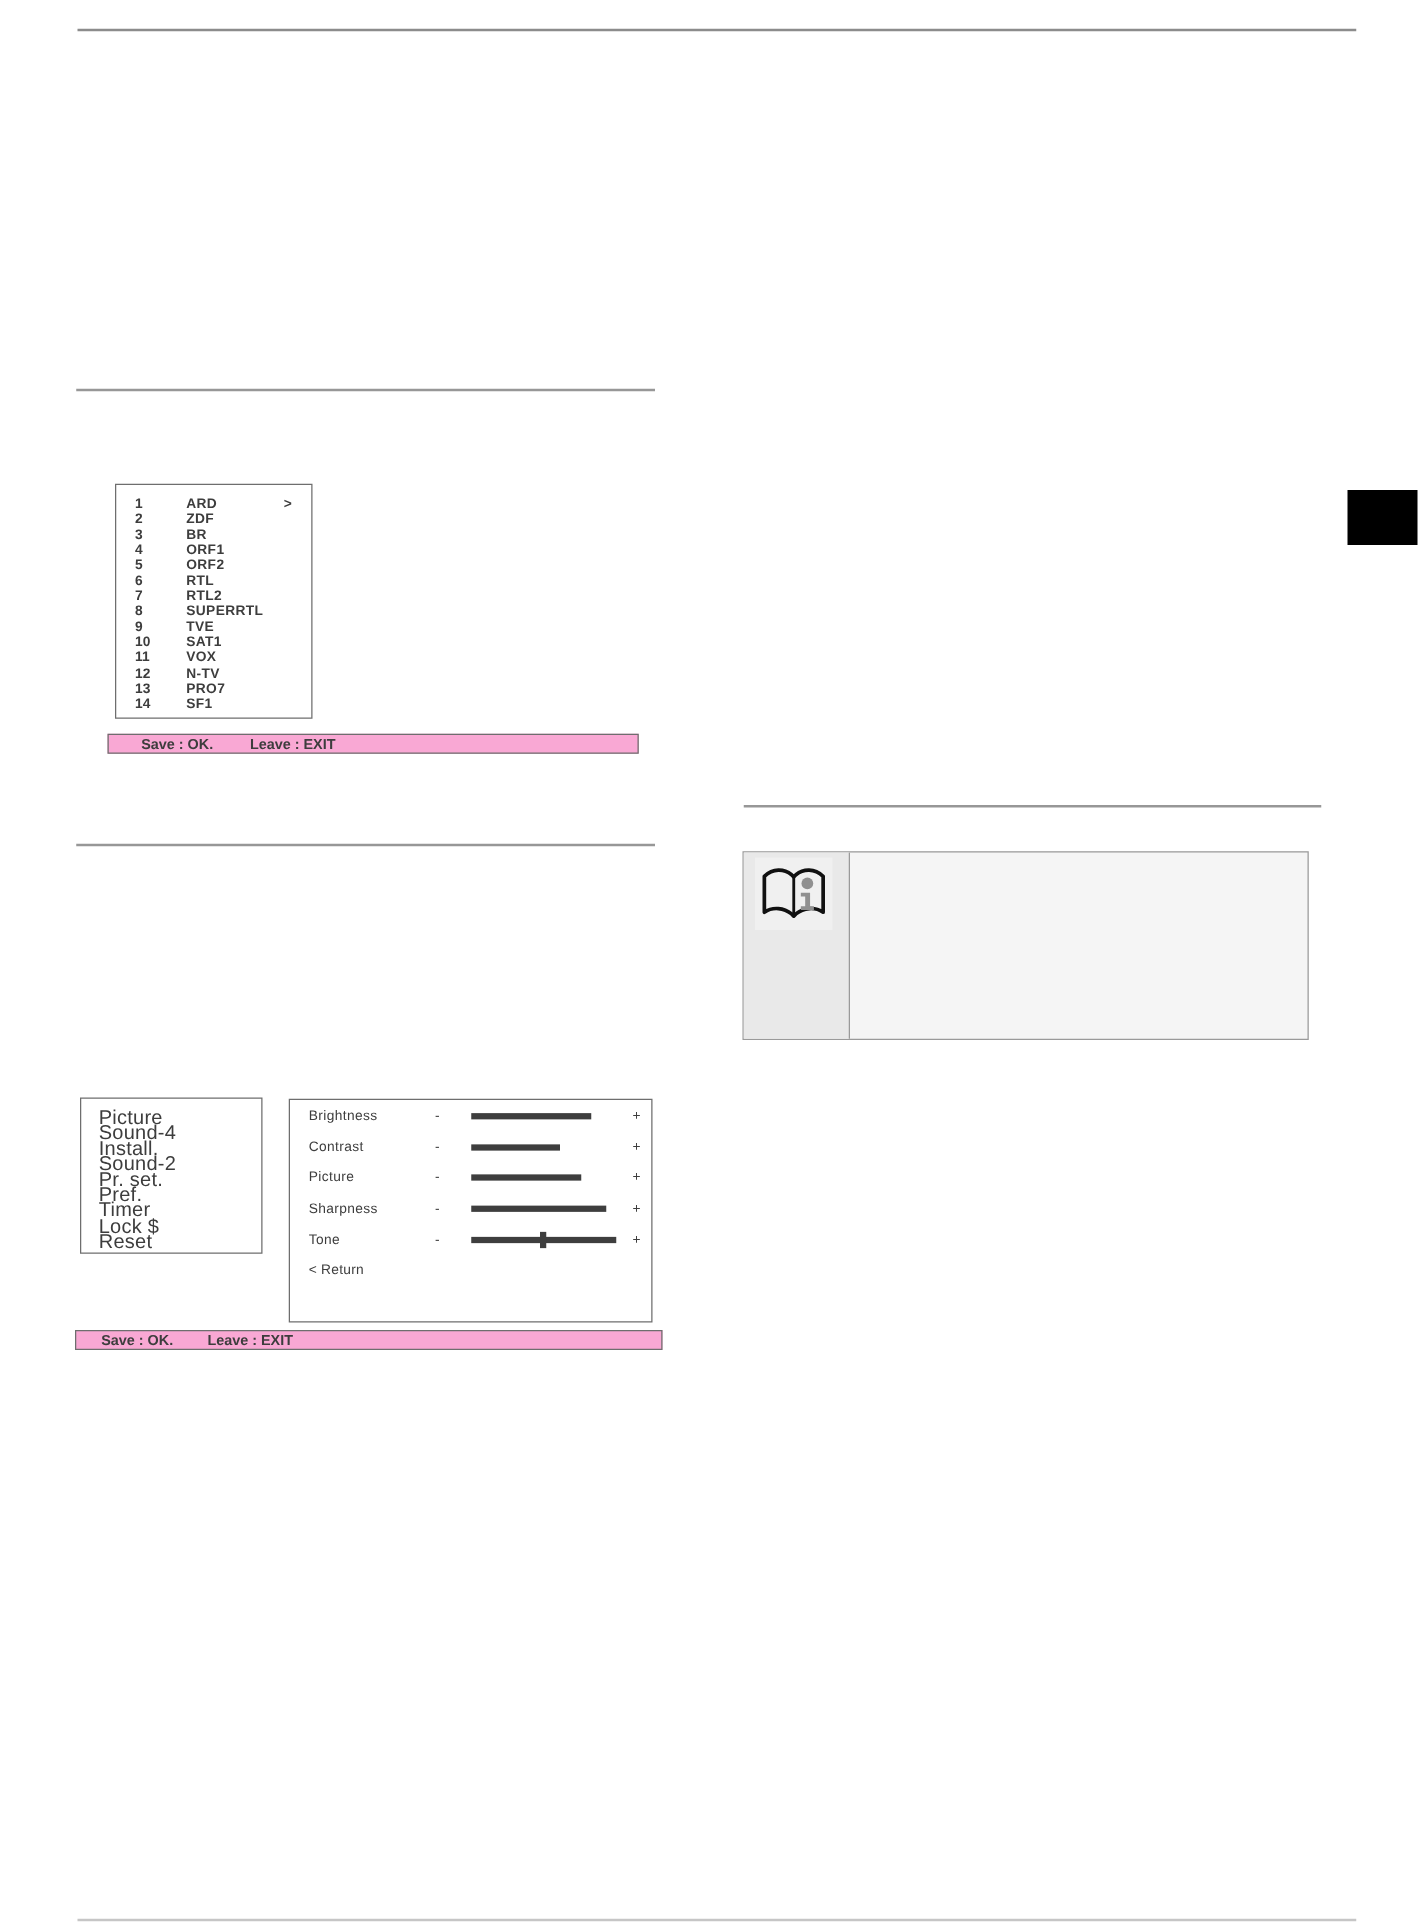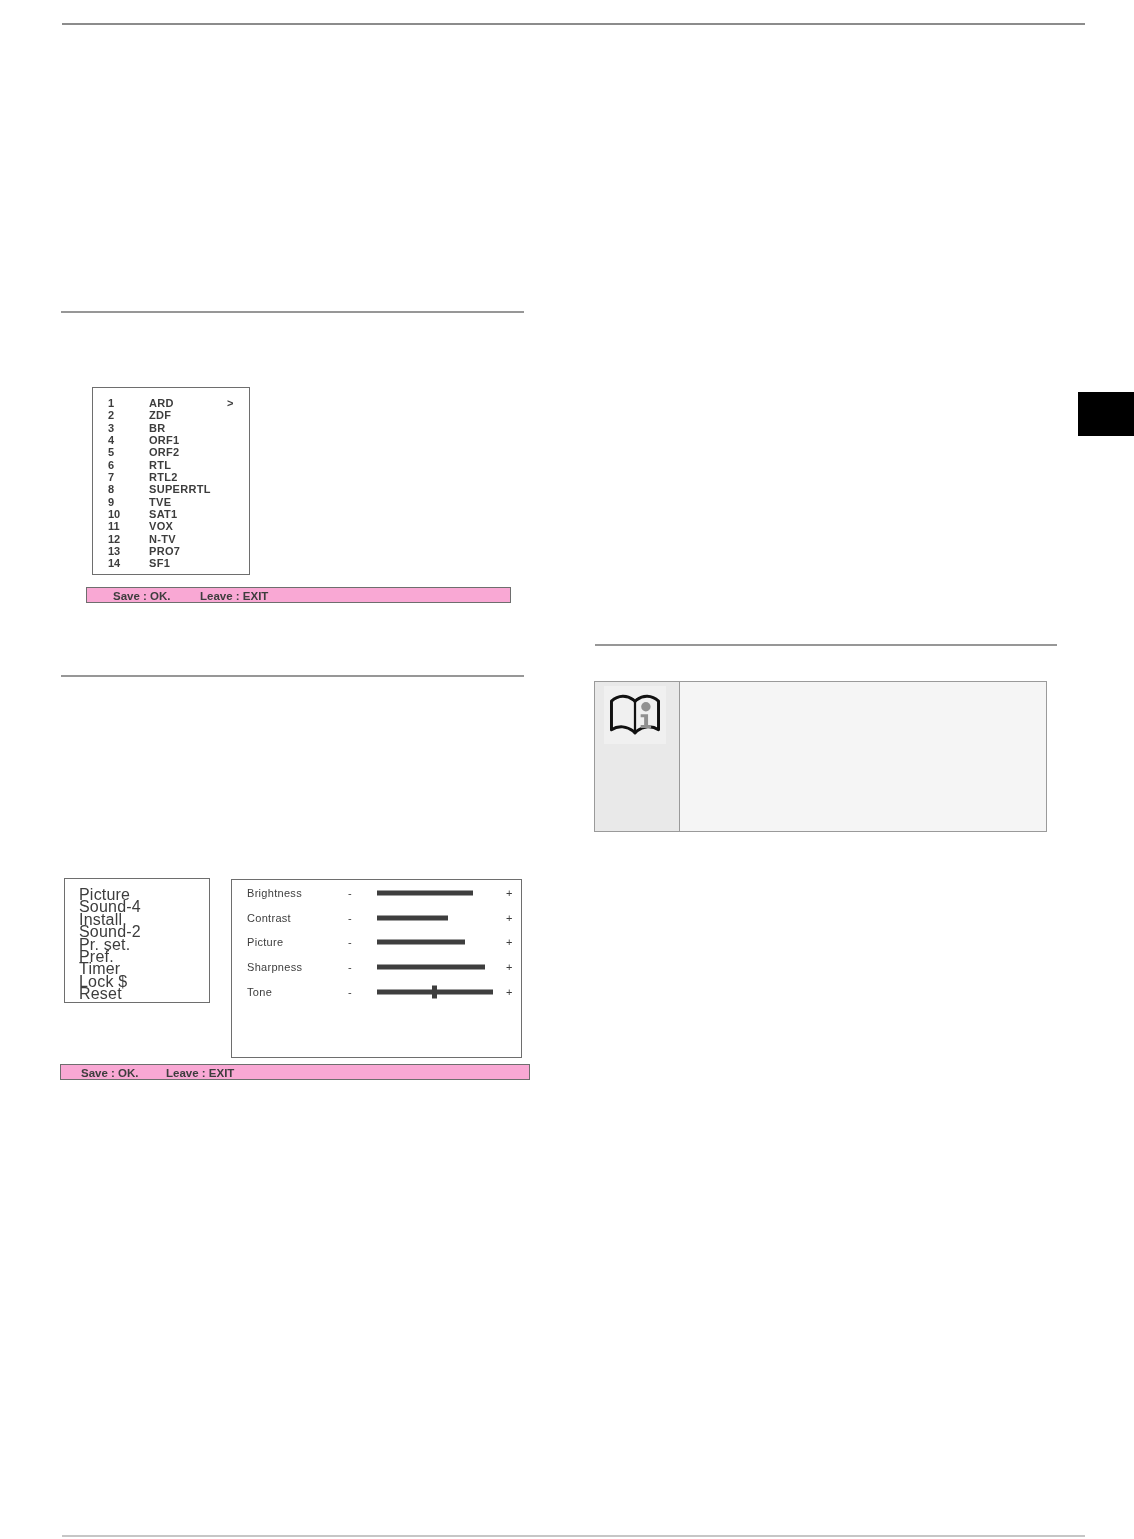--- a/index.html
+++ b/index.html
@@ -206,18 +206,21 @@
       <div class="sl-row">
         <span class="sl-label">Tone</span>
         <span class="sl-minus">-</span>
         <span class="sl-track">
           <span class="sl-fill" style="width: 100%;"></span>
           <span class="sl-handle" style="left: calc(49% - 2px);"></span>
         </span>
         <span class="sl-plus">+</span>
       </div>
     </div>
+  <div class="sl-row return-row">
+    <span class="sl-label">&lt; Return</span>
+  </div>
 </div>
 
 <div id="footer-2" class="osd-footer">
   <span class="footer-save">Save : OK.</span>
   <span class="footer-leave">Leave : EXIT</span>
 </div>
 
 </body></html>

